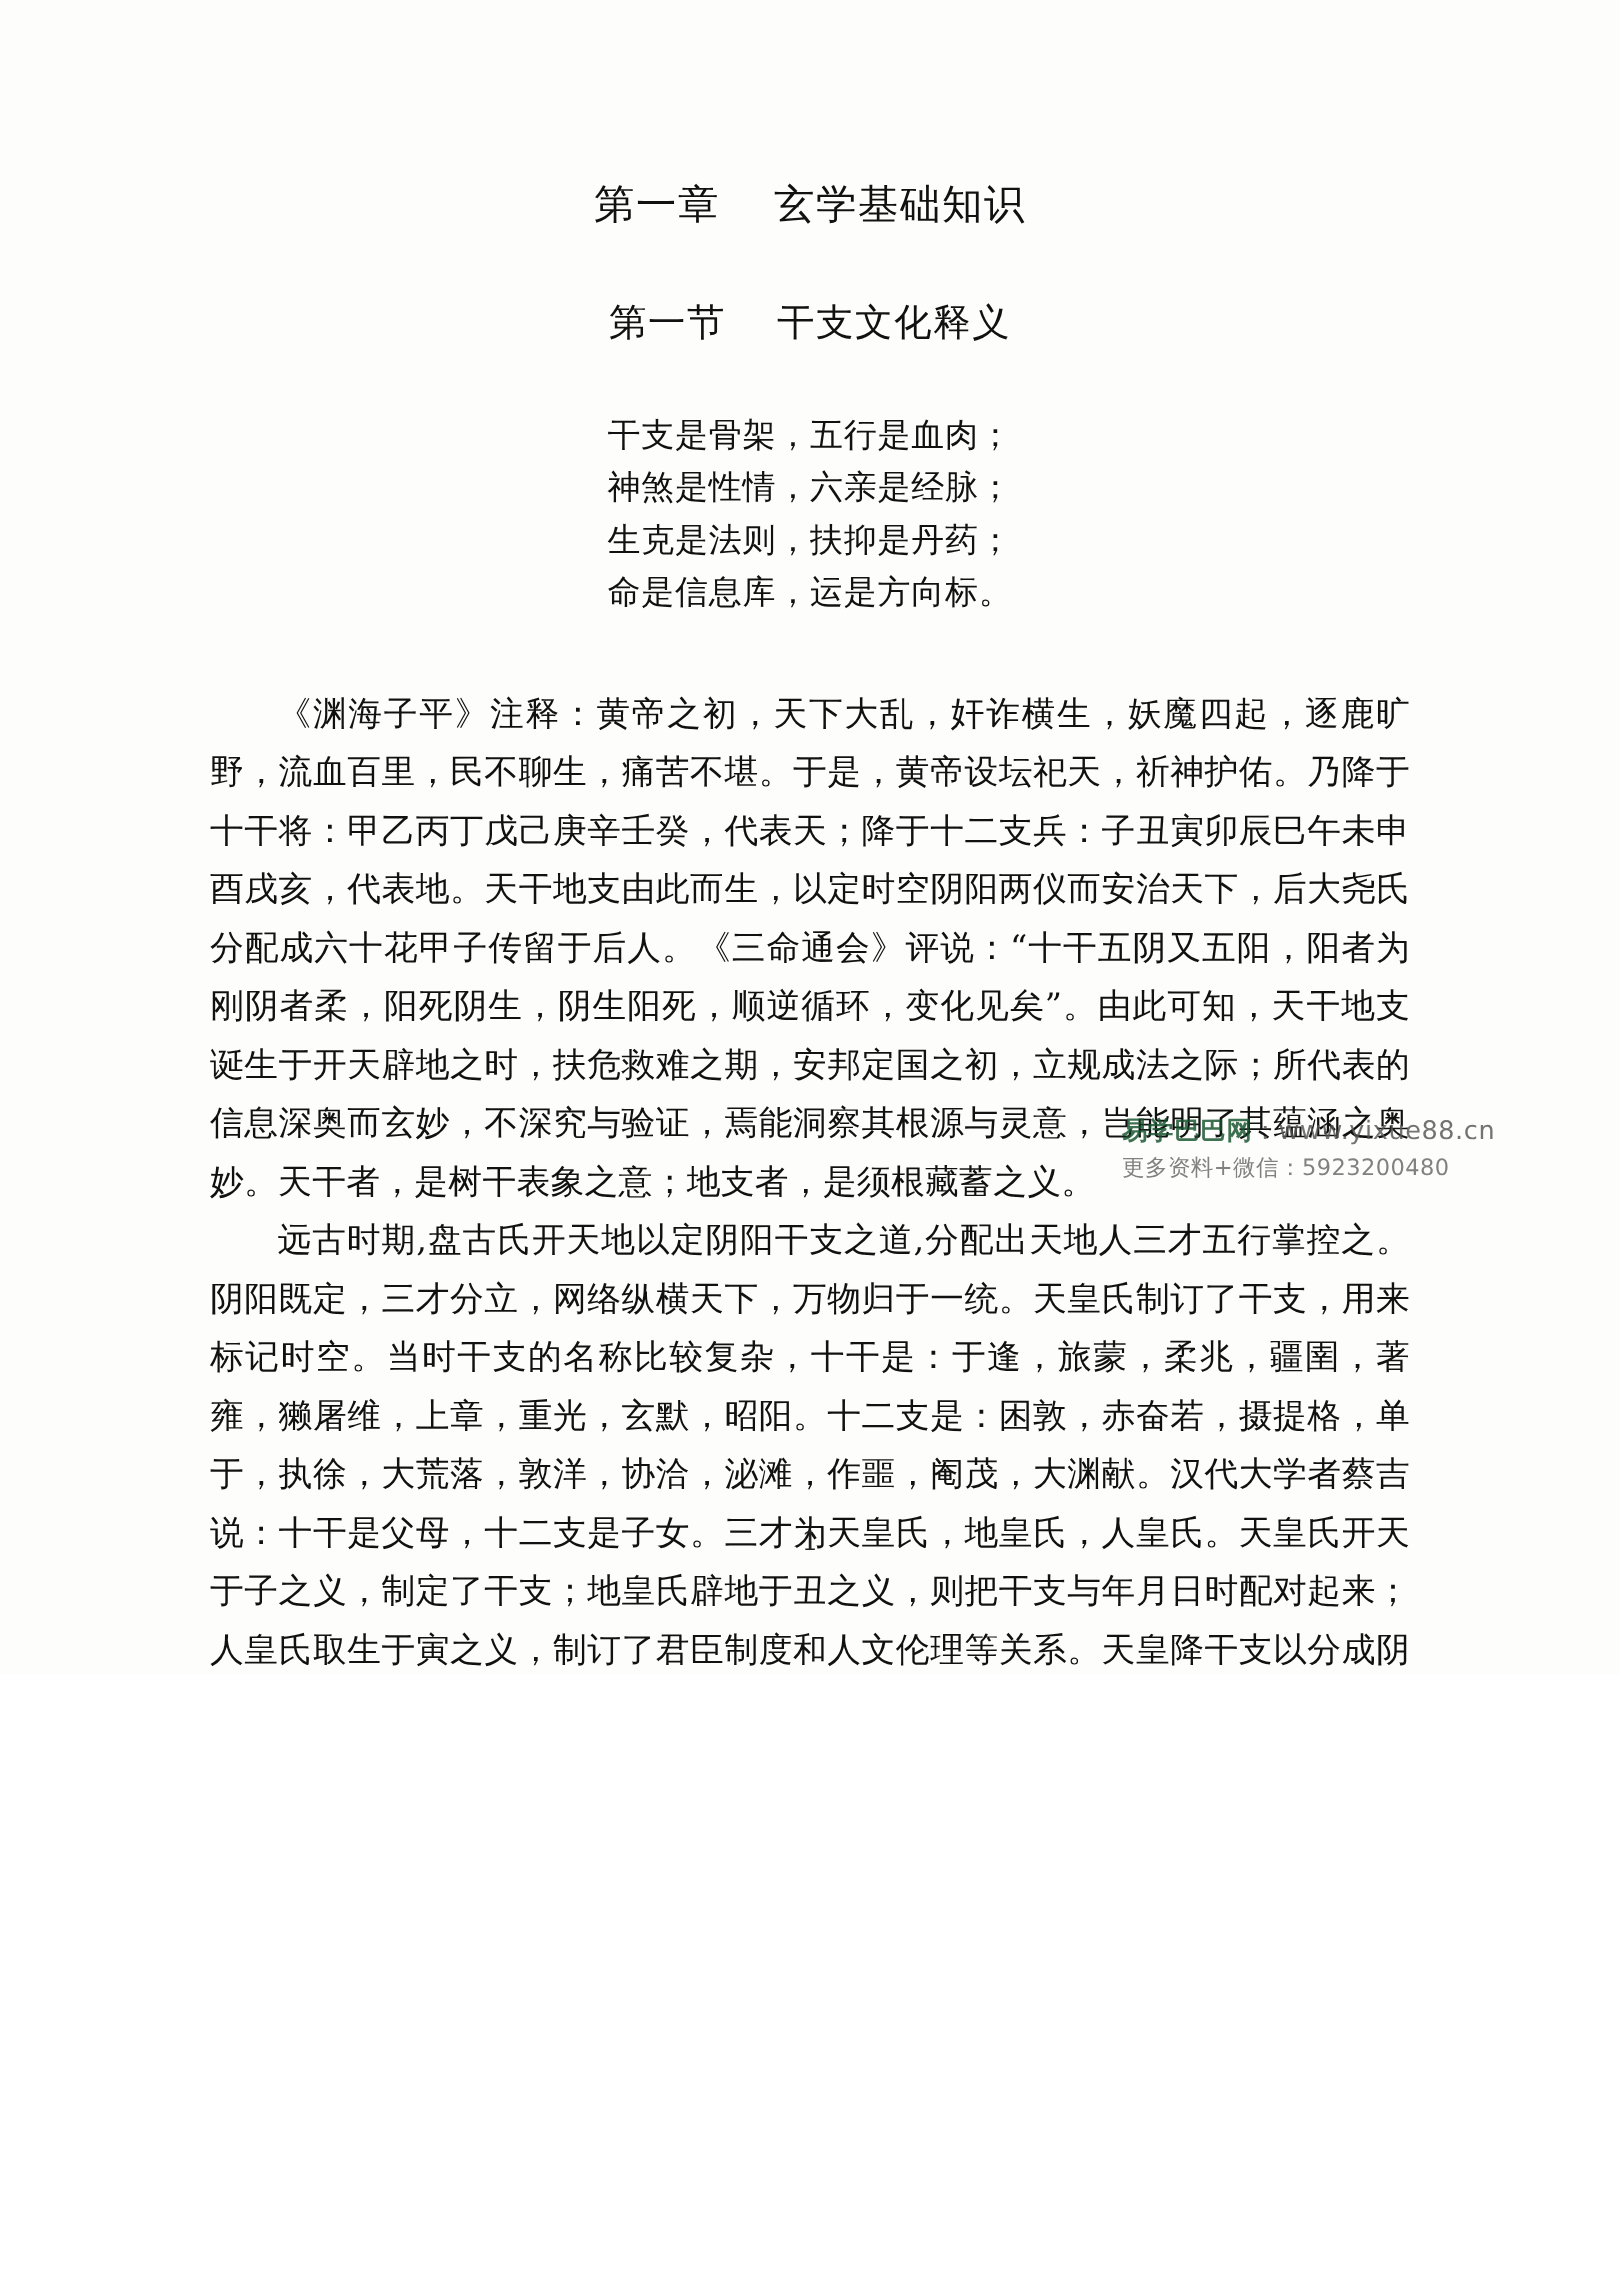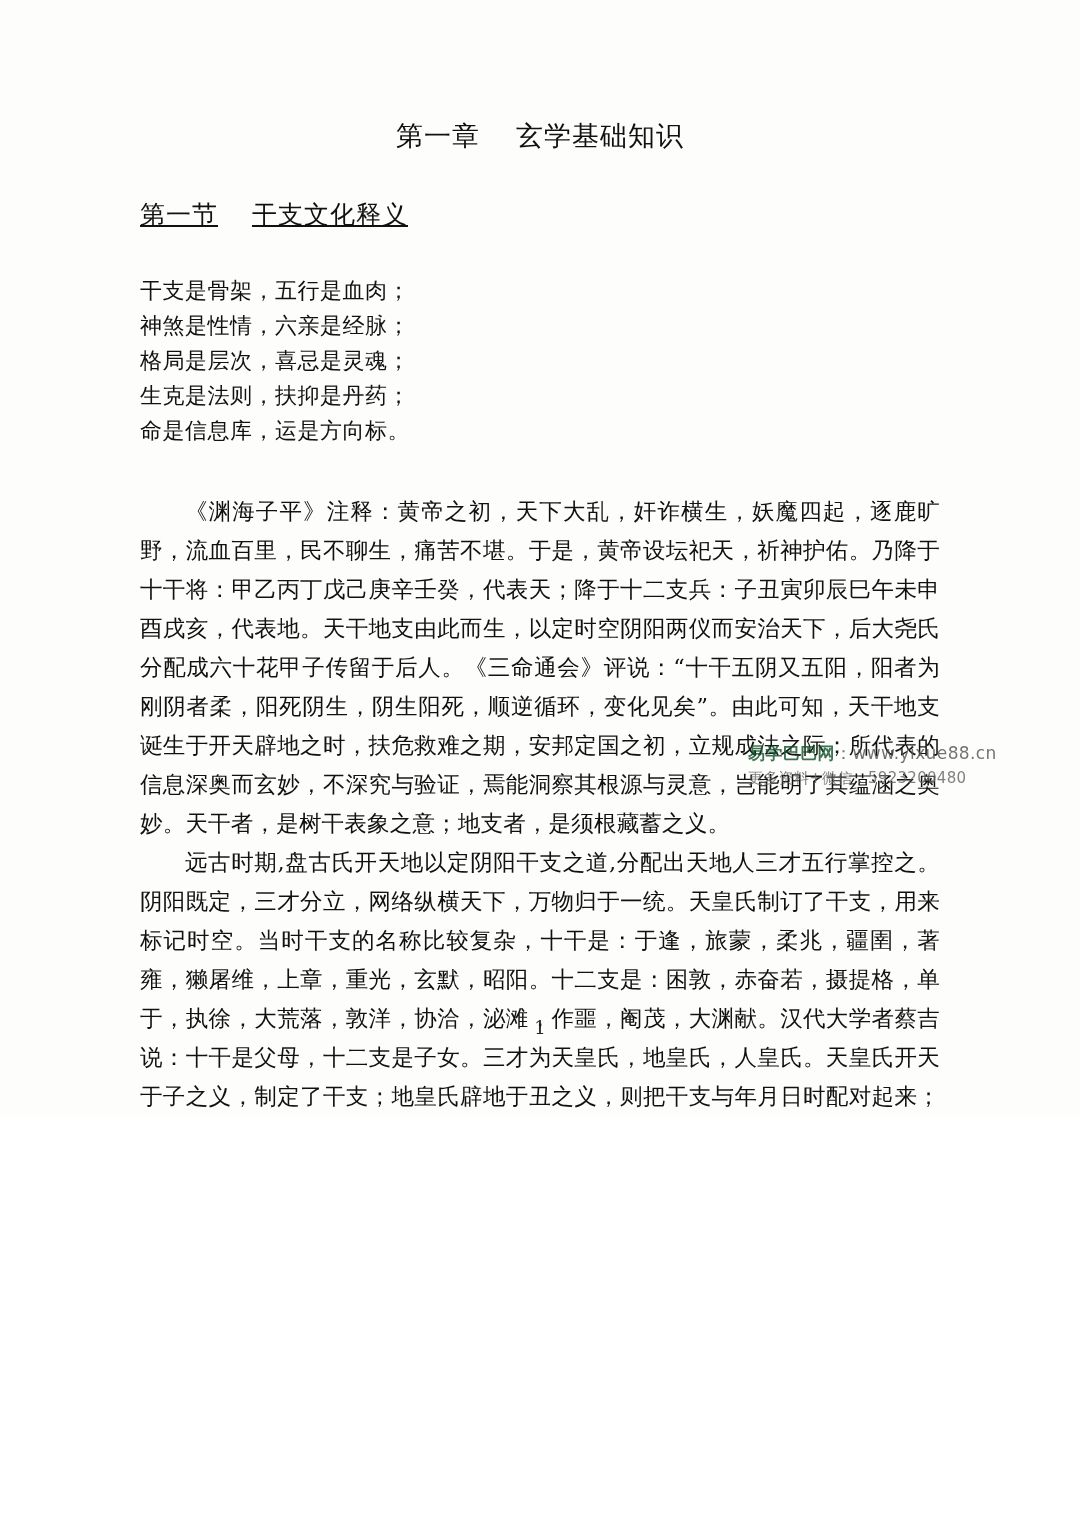--- a/index.html
+++ b/index.html
@@ -33,30 +33,30 @@
     font-weight: 500;
   }
   .chapter-title .gap {
     display: inline-block;
     width: 36px;
   }
   .section-title {
     margin-top: 44px;
     font-size: 25px;
     letter-spacing: 1px;
+    text-align: center;
     font-weight: 500;
-    text-decoration: underline;
   }
   .section-title .gap {
     display: inline-block;
     width: 34px;
   }
   .verse {
     margin-top: 42px;
-    text-align: left;
+    text-align: center;
     font-size: 22px;
     line-height: 35px;
     letter-spacing: 0.5px;
   }
   .verse div {
     white-space: nowrap;
   }
   .body-text {
     margin-top: 44px;
     font-size: 22.5px;
@@ -118,21 +118,20 @@
       <span>第一章</span><span class="gap"></span><span>玄学基础知识</span>
     </div>
 
     <div class="section-title">
       <span>第一节</span><span class="gap"></span><span>干支文化释义</span>
     </div>
 
     <div class="verse">
       <div>干支是骨架，五行是血肉；</div>
       <div>神煞是性情，六亲是经脉；</div>
-      <div>格局是层次，喜忌是灵魂；</div>
       <div>生克是法则，扶抑是丹药；</div>
       <div>命是信息库，运是方向标。</div>
     </div>
 
     <div class="body-text">
       <p>《渊海子平》注释：黄帝之初，天下大乱，奸诈横生，妖魔四起，逐鹿旷野，流血百里，民不聊生，痛苦不堪。于是，黄帝设坛祀天，祈神护佑。乃降于十干将：甲乙丙丁戊己庚辛壬癸，代表天；降于十二支兵：子丑寅卯辰巳午未申酉戌亥，代表地。天干地支由此而生，以定时空阴阳两仪而安治天下，后大尧氏分配成六十花甲子传留于后人。《三命通会》评说：“十干五阴又五阳，阳者为刚阴者柔，阳死阴生，阴生阳死，顺逆循环，变化见矣”。由此可知，天干地支诞生于开天辟地之时，扶危救难之期，安邦定国之初，立规成法之际；所代表的信息深奥而玄妙，不深究与验证，焉能洞察其根源与灵意，岂能明了其蕴涵之奥妙。天干者，是树干表象之意；地支者，是须根藏蓄之义。</p>
       <p>远古时期,盘古氏开天地以定阴阳干支之道,分配出天地人三才五行掌控之。阴阳既定，三才分立，网络纵横天下，万物归于一统。天皇氏制订了干支，用来标记时空。当时干支的名称比较复杂，十干是：于逢，旅蒙，柔兆，疆圉，著雍，獭屠维，上章，重光，玄默，昭阳。十二支是：困敦，赤奋若，摄提格，单于，执徐，大荒落，敦洋，协洽，泌滩，作噩，阉茂，大渊献。汉代大学者蔡吉说：十干是父母，十二支是子女。三才为天皇氏，地皇氏，人皇氏。天皇氏开天于子之义，制定了干支；地皇氏辟地于丑之义，则把干支与年月日时配对起来；人皇氏取生于寅之义，制订了君臣制度和人文伦理等关系。天皇降干支以分成阴阳，地皇定日月以观星辰。是故阴阳谓之道，年分春夏秋冬，月分三十昼夜，日分十二时辰。干支始有配置。人皇氏者，上为君王不可施暴虐，</p>
     </div>
 
   </div>

